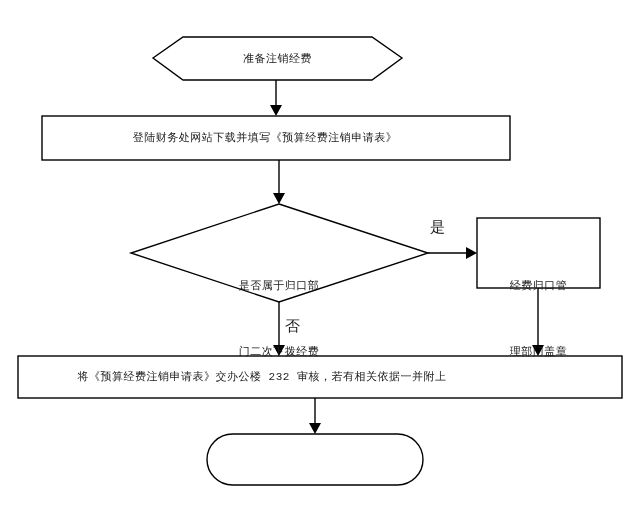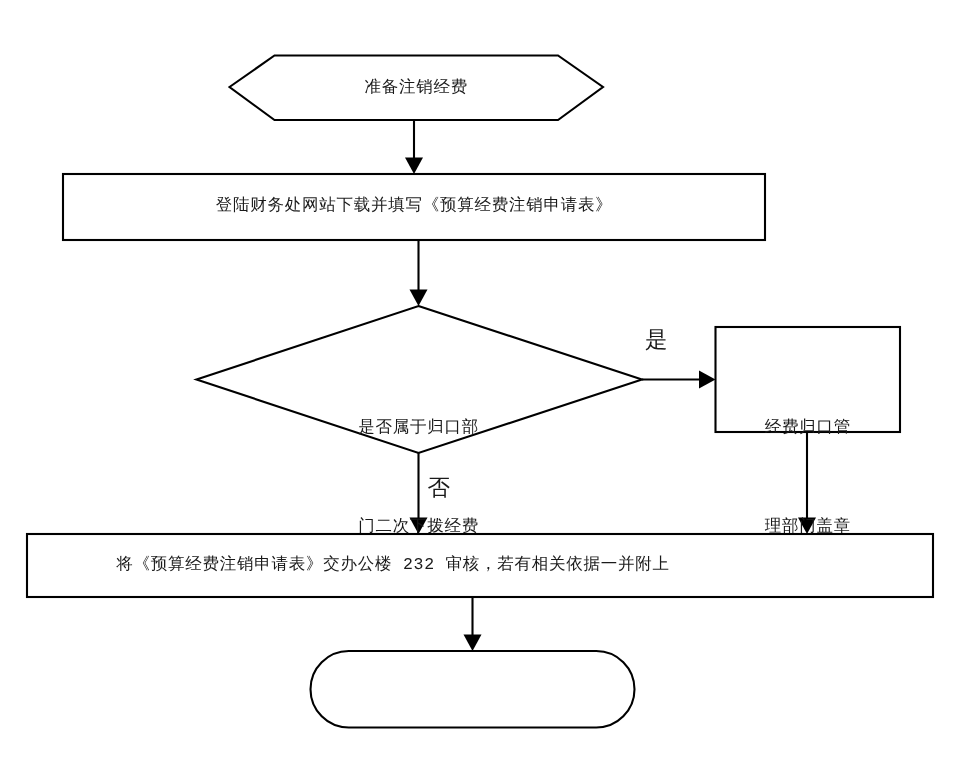--- a/index.html
+++ b/index.html
@@ -51,21 +51,21 @@
   .edge-label {
     position: absolute;
     color: #1a1a1a;
     font-family: "Liberation Serif", "DejaVu Serif", serif;
     font-size: 15px;
     line-height: 18px;
     white-space: pre;
     letter-spacing: 0.5px;
   }
   .n-start      { left: 153px; top: 48px;  width: 249px; }
-  .n-download   { left: 42px;  top: 127px; width: 468px; }
+  .n-download   { left: 31px;  top: 127px; width: 468px; }
   .n-decision   { left: 151px; top: 231px; width: 256px; }
   .n-seal       { left: 477px; top: 231px; width: 123px; }
   .n-submit     { left: 18px;  top: 366px; width: 488px; }
   .n-end        { left: 207px; top: 448px; width: 216px; }
   .lbl-yes      { left: 430px; top: 218px; }
   .lbl-no       { left: 285px; top: 317px; }
 </style>
 </head>
 <body>
 

